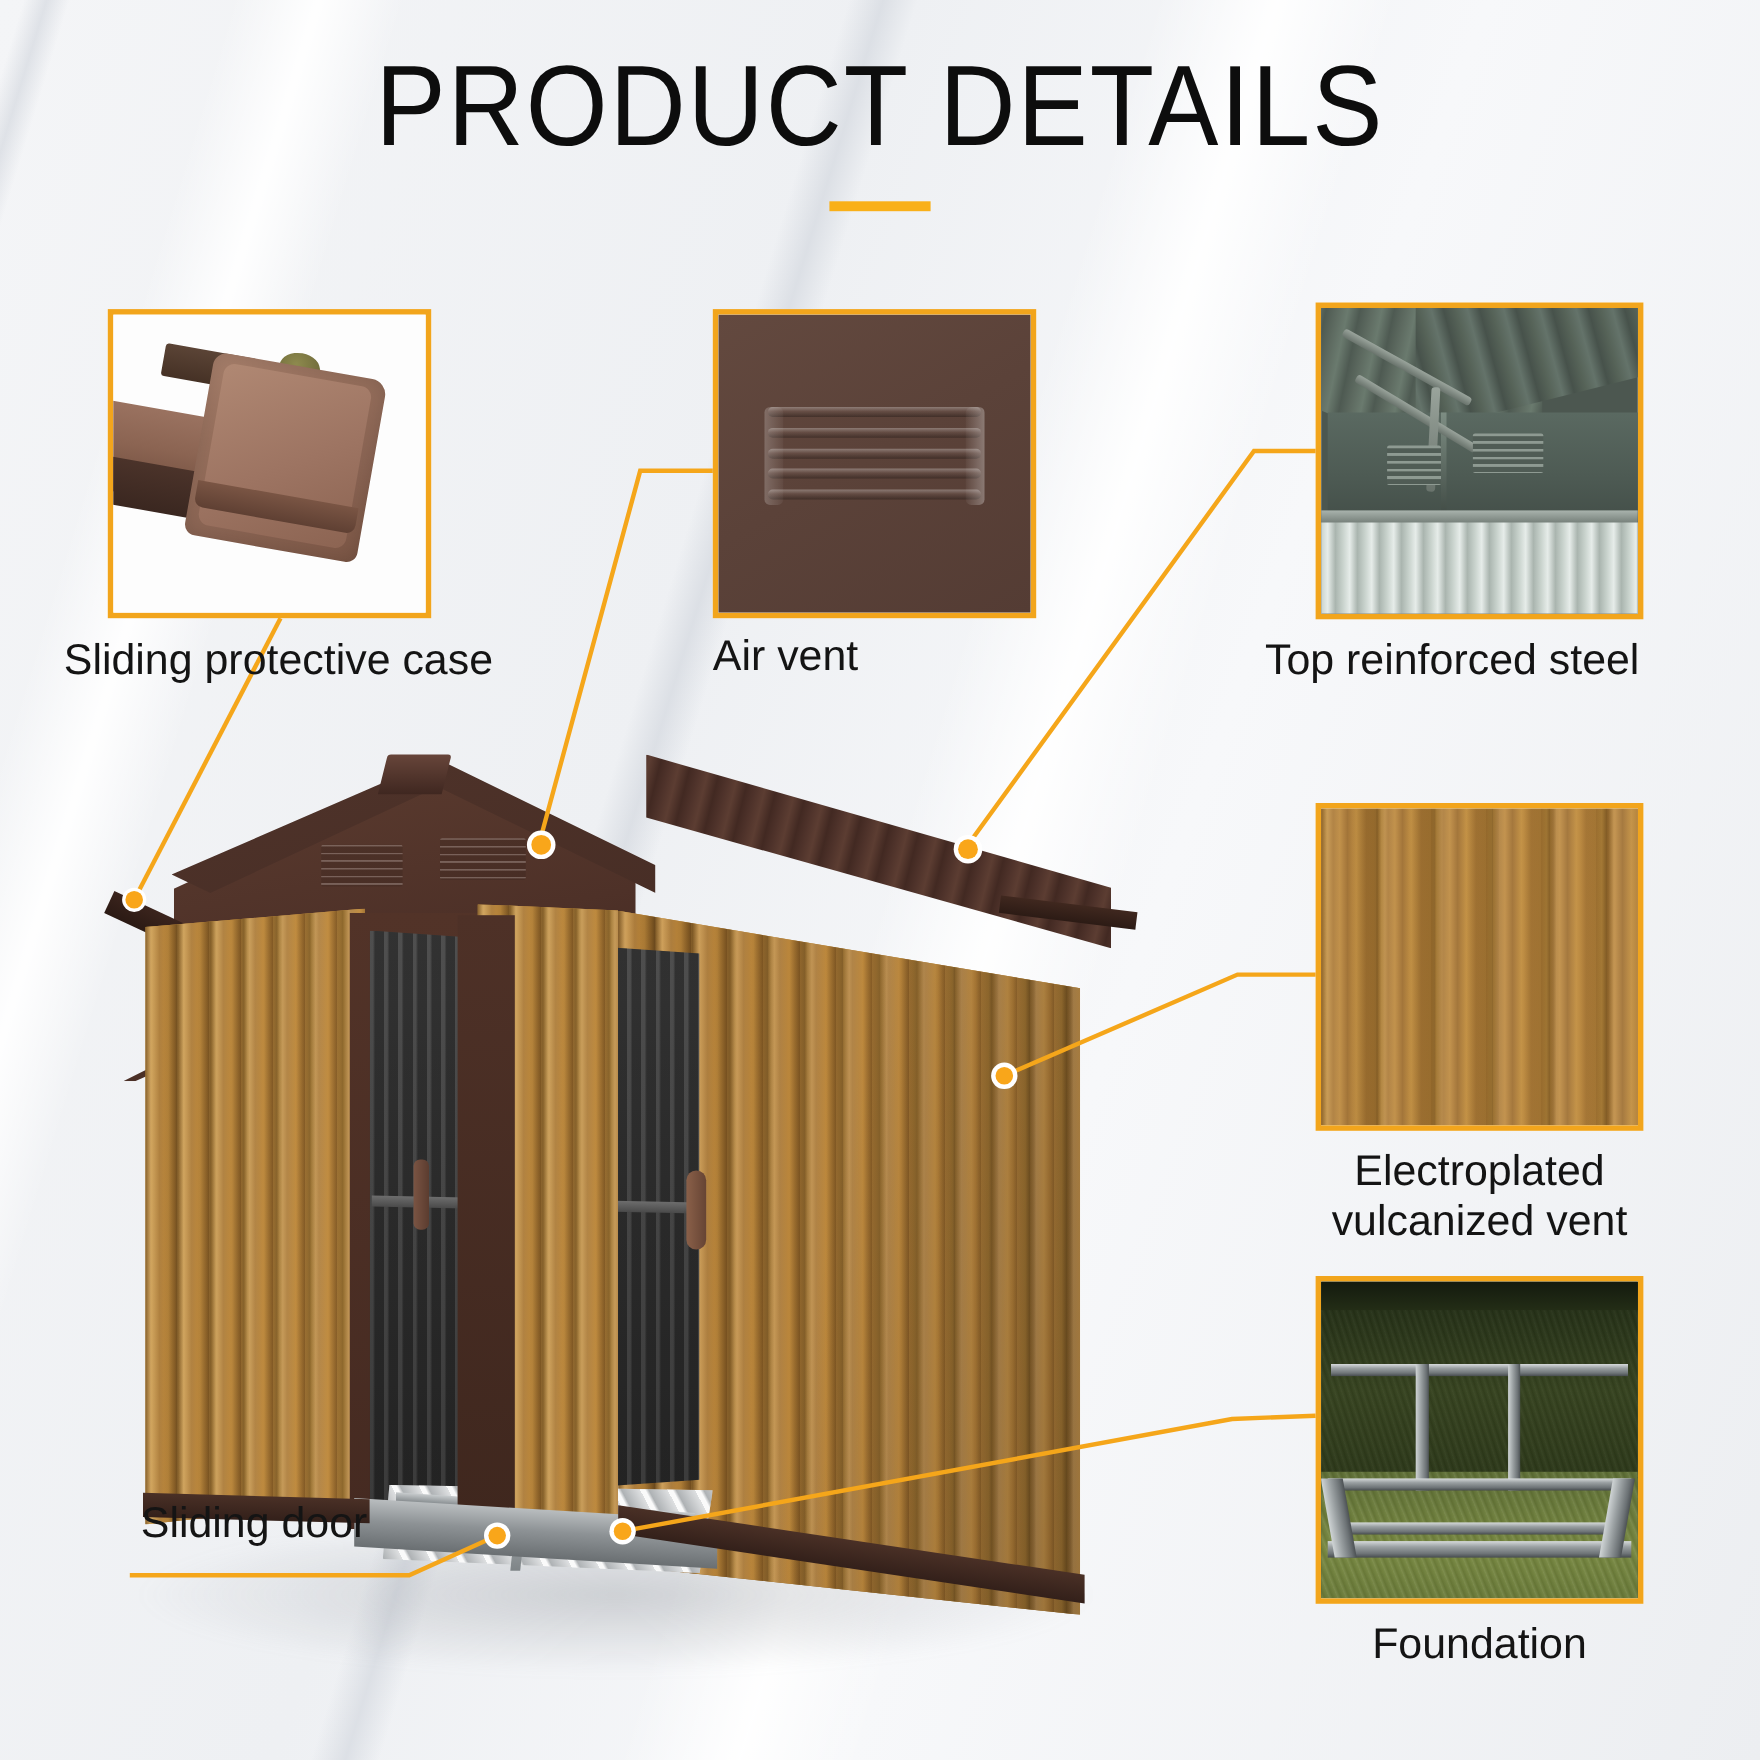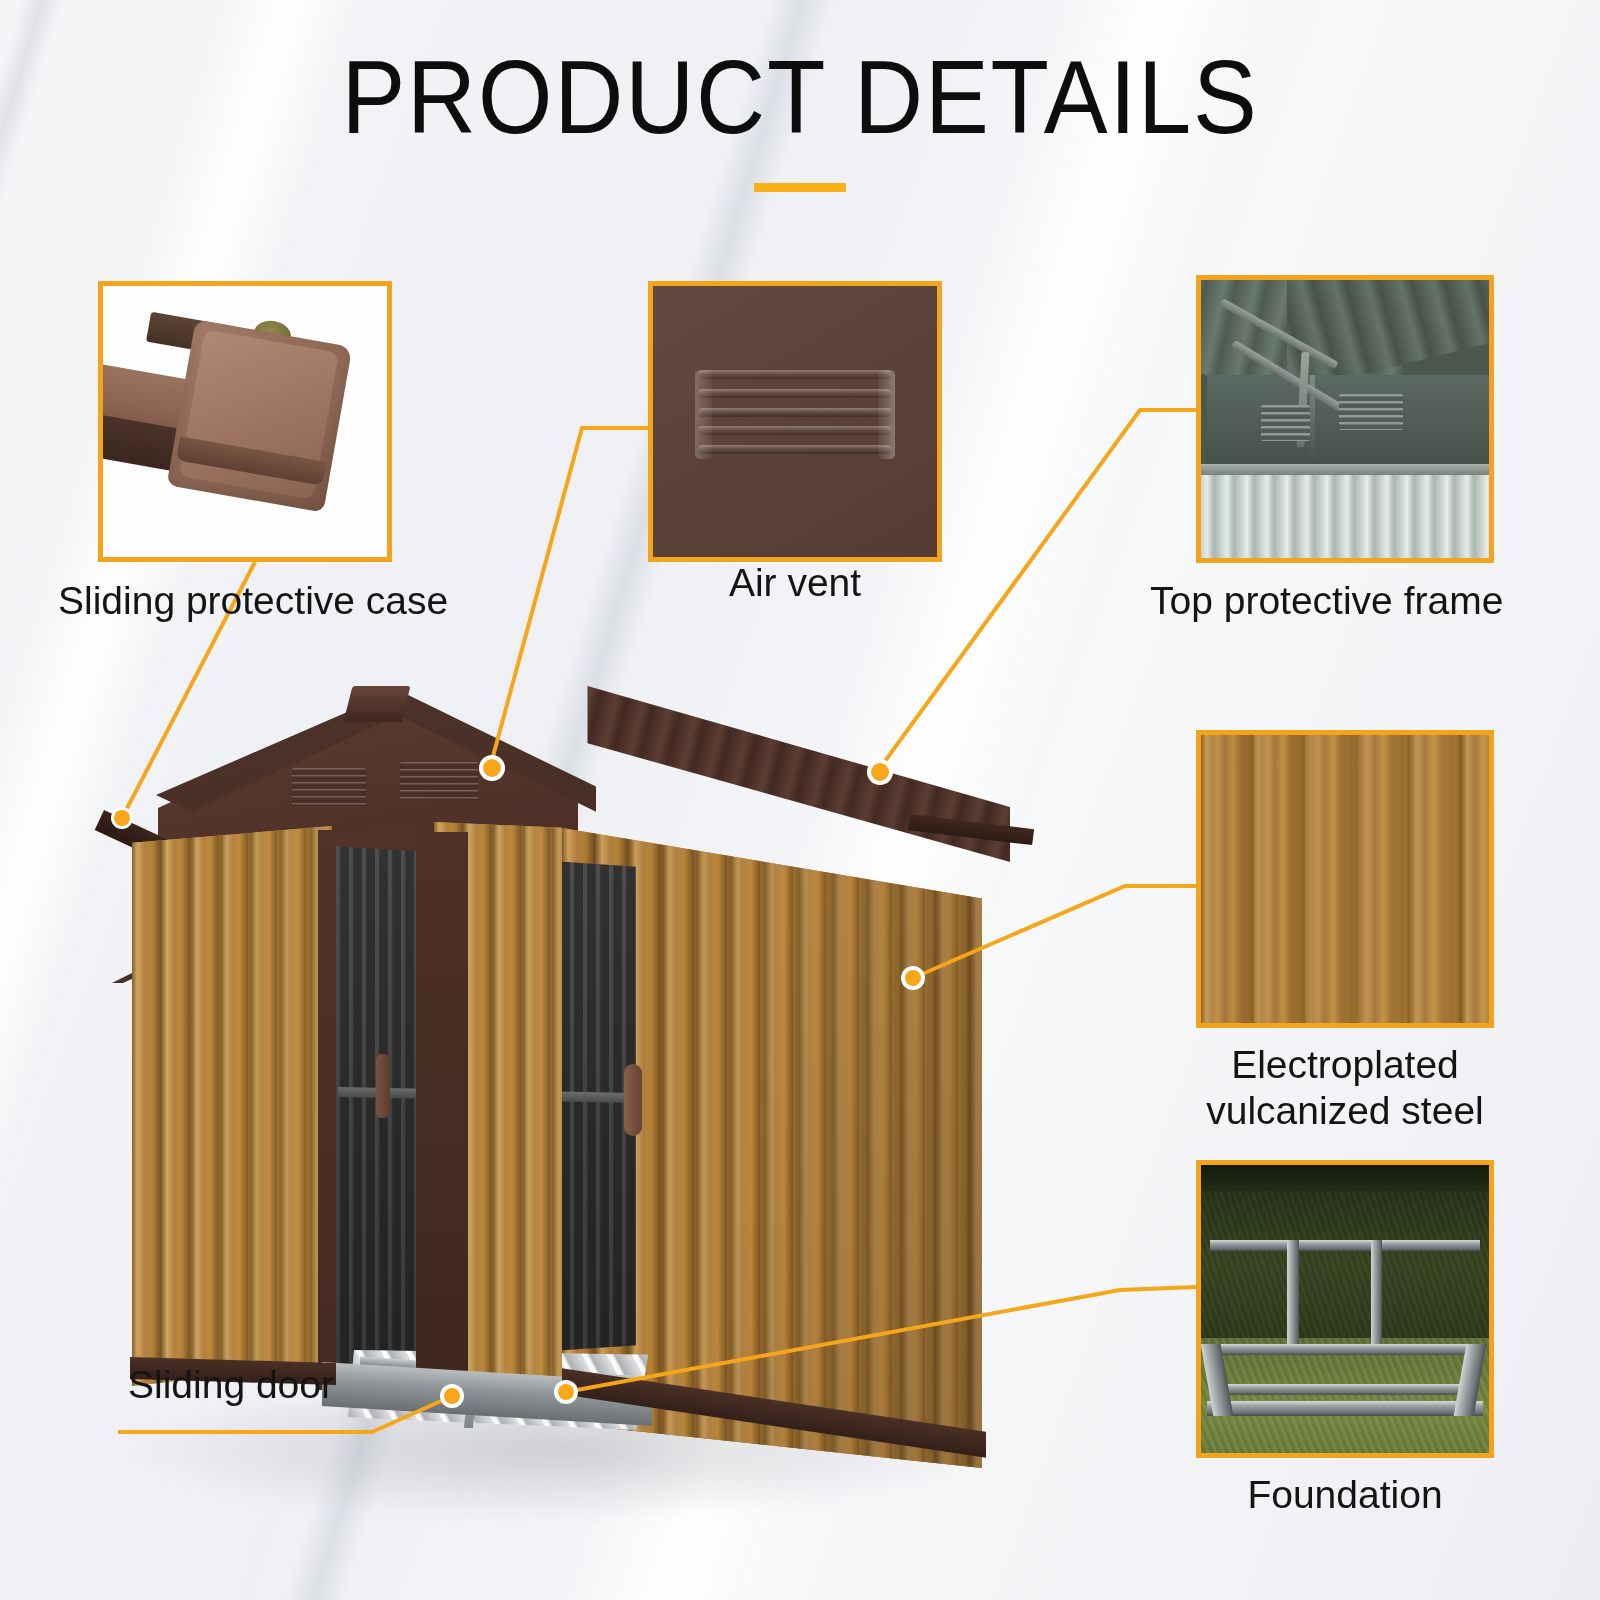--- a/index.html
+++ b/index.html
@@ -492,44 +492,44 @@
       <div class="vent-slat" style="top:0%;"></div>
       <div class="vent-slat" style="top:21%;"></div>
       <div class="vent-slat" style="top:42%;"></div>
       <div class="vent-slat" style="top:63%;"></div>
       <div class="vent-slat" style="top:84%;"></div>
       <div class="vent-cap-l"></div>
       <div class="vent-cap-r"></div>
     </div>
   </div>
 </div>
-<div class="card-label" style="left:648px; top:560px; width:294px; text-align:center;">Air vent</div>
+<div class="card-label" style="left:648px; top:574px; width:294px; ">Air vent</div>
 
 <div class="card" style="left:1196px; top:275px; width:298px; height:288px;">
   <div class="ph-frame">
     <div class="fr-roofL"></div>
     <div class="fr-roofR"></div>
     <div class="fr-panel"></div>
     <div class="fr-seam" style="left:38%;"></div>
     <div class="fr-brace" style="left:4%; top:18%; width:46%; transform:rotate(29deg);"></div>
     <div class="fr-brace" style="left:8%; top:33%; width:44%; transform:rotate(31deg);"></div>
     <div class="fr-brace" style="left:34%; top:26%; width:8px; height:34%; transform:rotate(3deg);"></div>
     <div class="fr-vent" style="left:21%; top:45%; width:17%;"></div>
     <div class="fr-vent" style="left:48%; top:41%; width:22%;"></div>
     <div class="fr-rail"></div>
     <div class="fr-wall"></div>
   </div>
 </div>
-<div class="card-label" style="left:1150px; top:578px; width:400px;">Top protective frame</div>
+<div class="card-label" style="left:1150px; top:578px; width:400px;">Top reinforced steel</div>
 
 <div class="card" style="left:1196px; top:730px; width:298px; height:298px;">
   <div class="ph-wood"></div>
 </div>
 <div class="card-label" style="left:1190px; top:1042px; width:310px; text-align:center;">Electroplated
-vulcanized steel</div>
+vulcanized vent</div>
 
 <div class="card" style="left:1196px; top:1160px; width:298px; height:298px;">
   <div class="ph-found">
     <div class="fd-grass-dark"></div>
     <div class="fd-top-dark"></div>
     <div class="fd-grass-light"></div>
     <div class="fd-beam" style="left:3%; top:26%; width:94%; height:4%;"></div>
     <div class="fd-beam-v" style="left:30%; top:26%; width:4%; height:40%;"></div>
     <div class="fd-beam-v" style="left:59%; top:26%; width:4%; height:40%;"></div>
     <div class="fd-beam" style="left:2%; top:62%; width:96%; height:4%;"></div>

